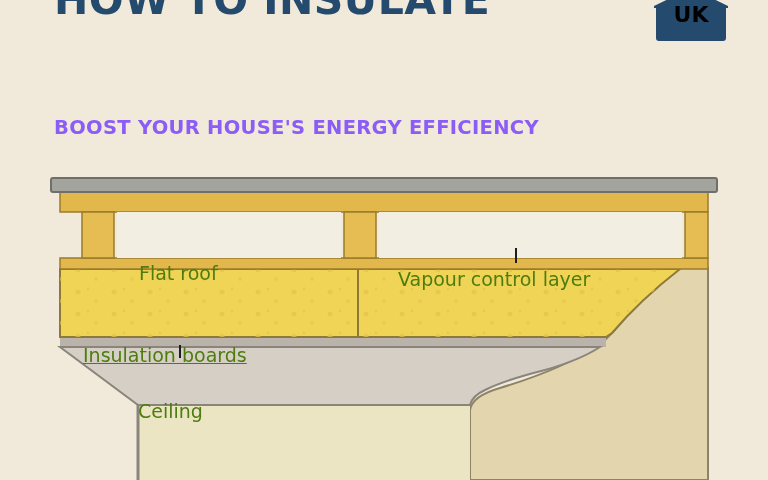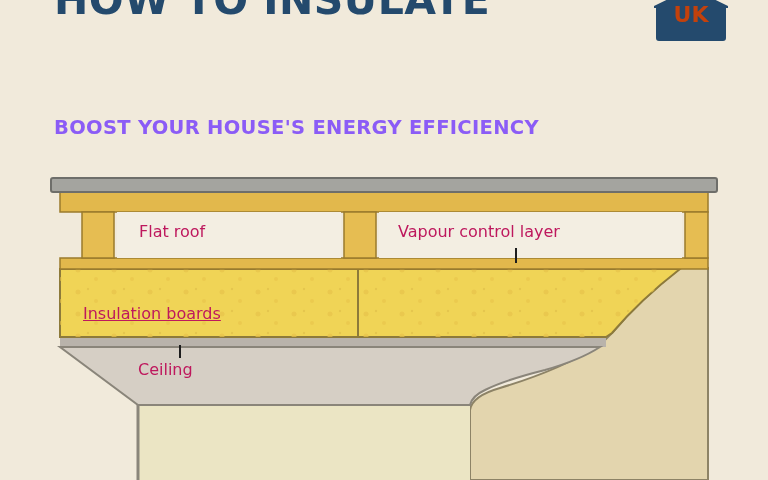--- a/index.html
+++ b/index.html
@@ -15,25 +15,25 @@
   }
   .title div { white-space: nowrap; }
   .subtitle {
     position: absolute; left: 54px; top: 116px;
     color: #8b5cf6; font-weight: bold; font-size: 19.5px; letter-spacing: 0.3px;
     white-space: nowrap;
   }
   .badge { position: absolute; left: 646px; top: -6px; width: 90px; height: 48px; }
   .badge-text {
     position: absolute; left: 0; top: 8px; width: 90px; text-align: center;
-    color: #c2410c; font-weight: bold; font-size: 22px;
+    color: #000000; font-weight: bold; font-size: 22px;
   }
   .diagram { position: absolute; left: 0; top: 0; width: 768px; height: 480px; }
   .label {
-    position: absolute; color: #be185d; font-size: 16px; white-space: nowrap;
+    position: absolute; color: #4d7c0f; font-size: 19px; white-space: nowrap; margin-top: 40px;
   }
 </style>
 </head>
 <body>
 
 <div class="title">
   <div>HOW TO INSULATE</div>
 </div>
 <div class="subtitle">BOOST YOUR HOUSE'S ENERGY EFFICIENCY</div>
 
@@ -84,15 +84,15 @@
     <rect x="379" y="212" width="303" height="46" fill="#f3eee2"></rect>
     <line x1="516" y1="248" x2="516" y2="263" stroke="#1d1d1d" stroke-width="2"></line>
   </g>
 
   <g>
     <rect x="51" y="178" width="666" height="14" rx="2" fill="#a4a49f" stroke="#6e6e6a" stroke-width="2"></rect>
   </g>
 </svg>
 
 <div class="label" style="left:139px; top:222px;">Flat roof</div>
-<div class="label" style="left:398px; top:222px;">Vapour control layer</div>
+<div class="label" style="left:398px; top:228px;">Vapour control layer</div>
 <div class="label" style="left:83px; top:304px;text-decoration:underline;">Insulation boards</div>
 <div class="label" style="left:138px; top:360px;">Ceiling</div>
 
 </body></html>

